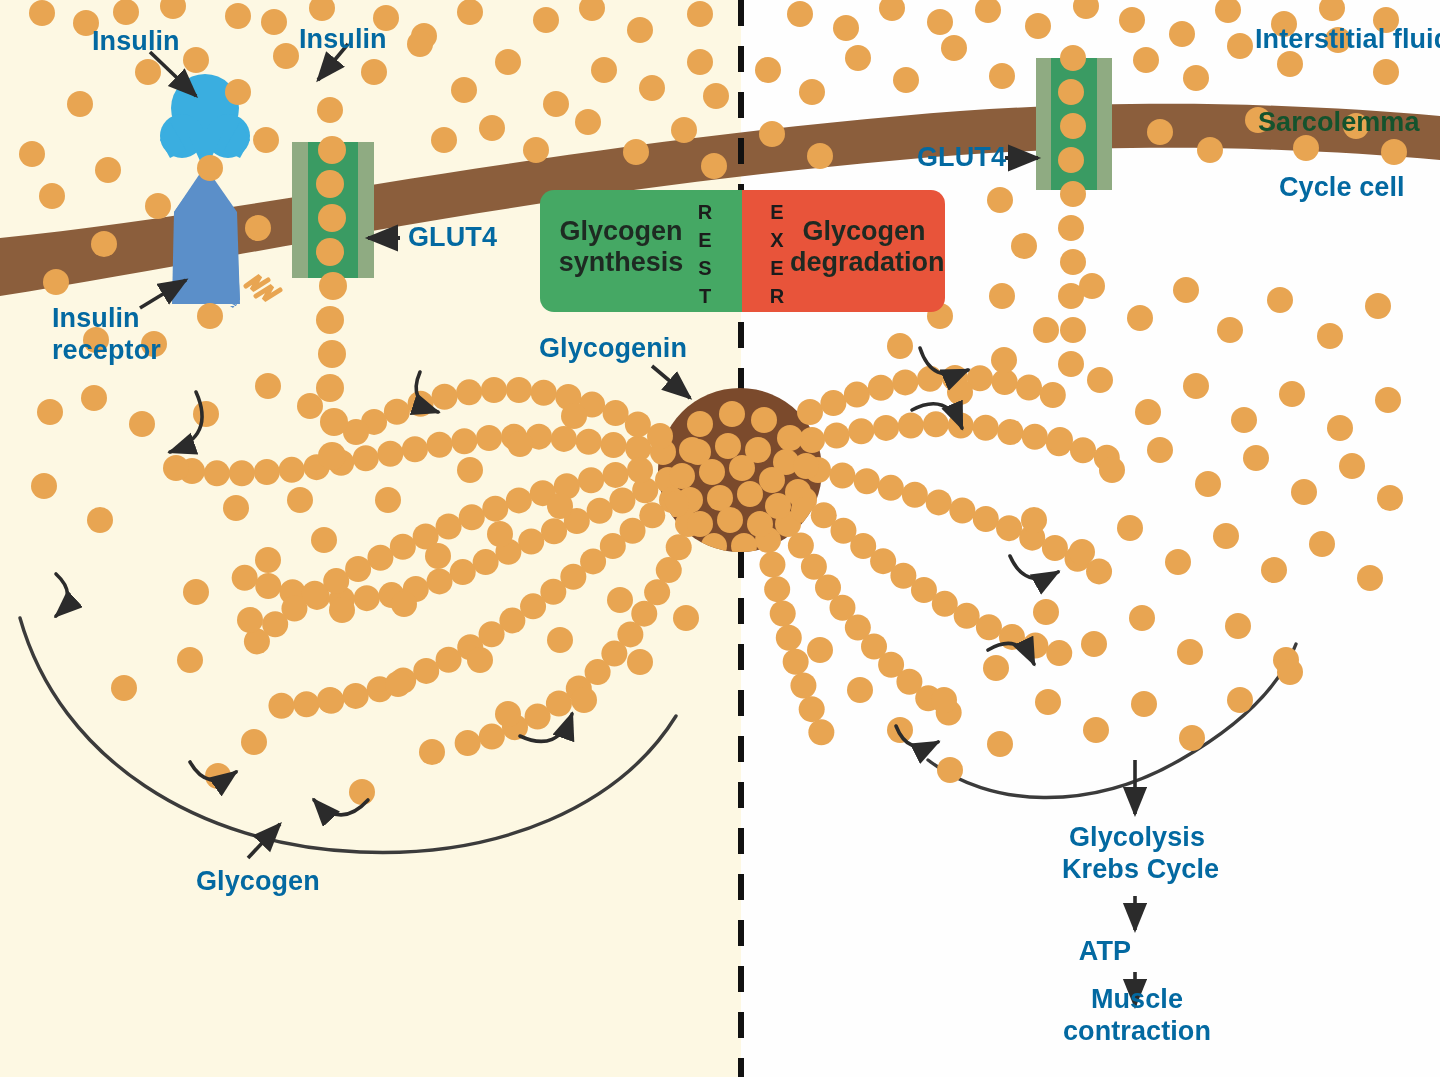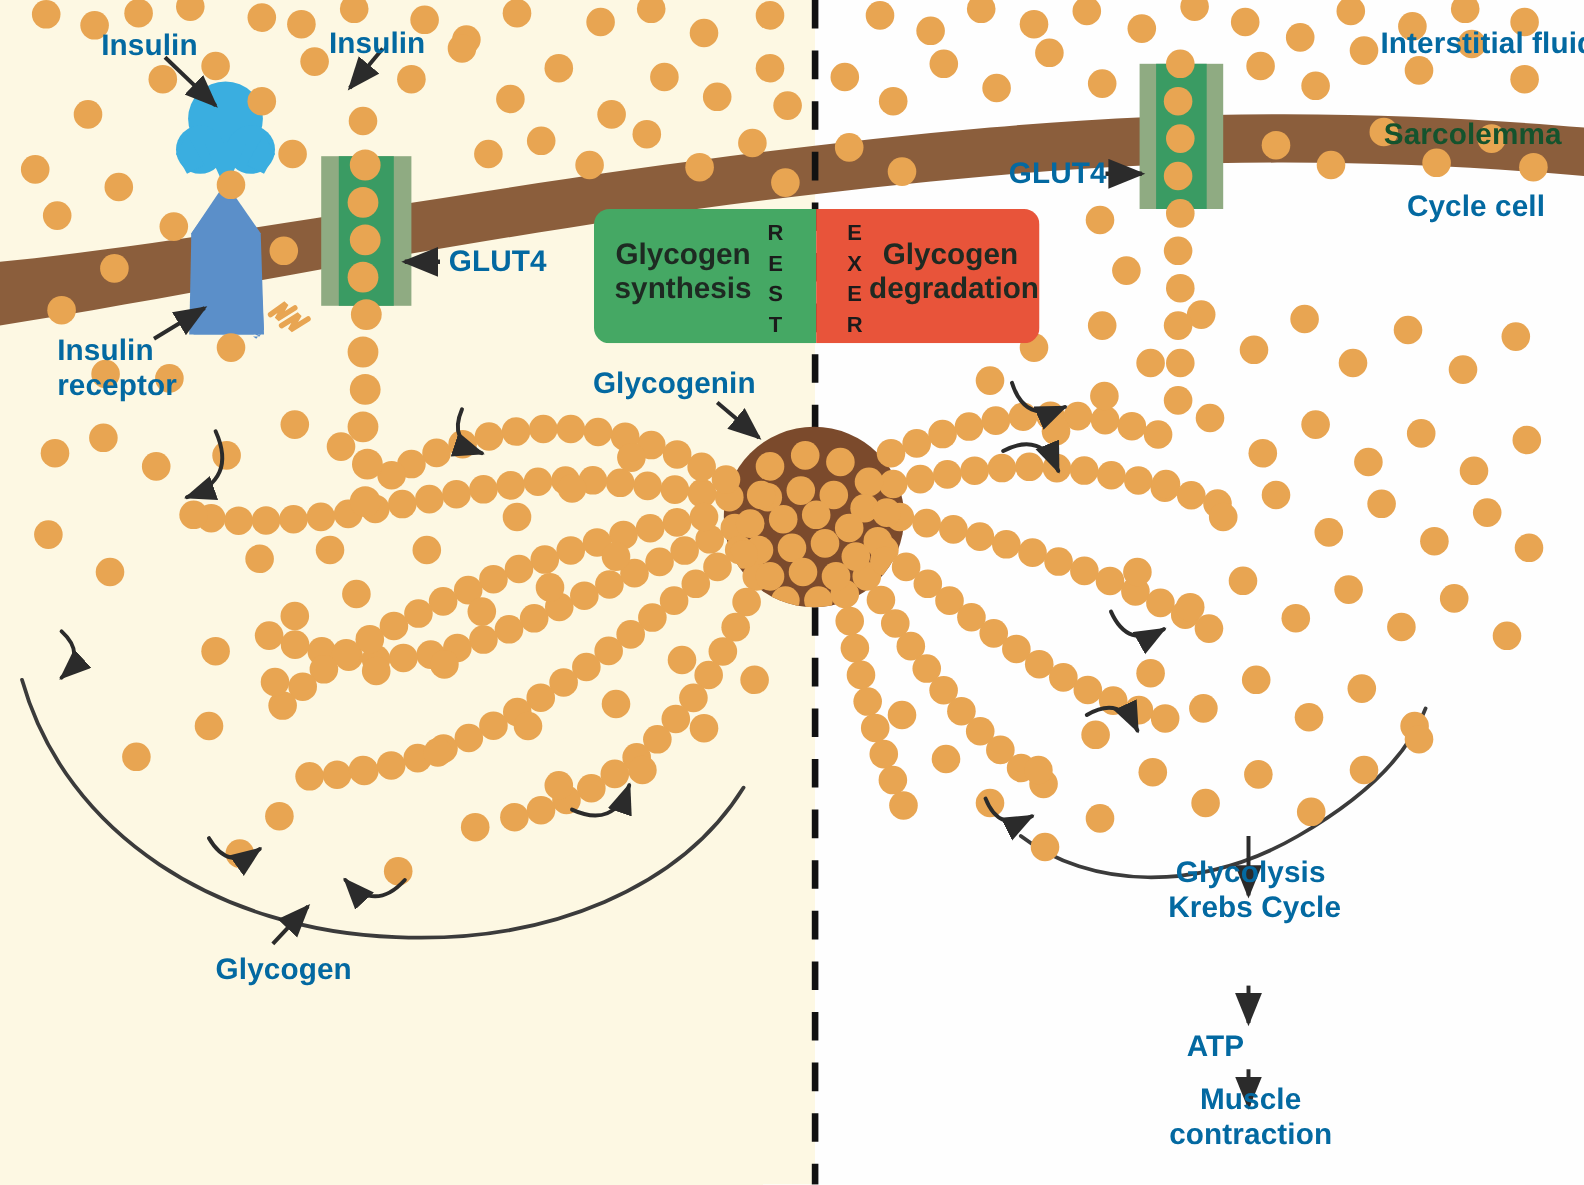--- a/index.html
+++ b/index.html
@@ -587,21 +587,21 @@
   <div class="lbl" style="left:1255px; top:24px; font-size:27px;">Interstitial fluid</div>
 
   <div class="lbl lbl-white" style="left:1258px; top:107px; font-size:27px;">Sarcolemma</div>
 
   <div class="lbl" style="left:1279px; top:172px; font-size:27px;">Cycle cell</div>
 
   <div class="lbl" style="left:539px; top:333px; font-size:27px;">Glycogenin</div>
 
   <div class="lbl" style="left:196px; top:866px; font-size:27px;">Glycogen</div>
 
-  <div class="lbl" style="left:1062px; top:778px; font-size:27px; text-align:center; width:150px;">Glycolysis
+  <div class="lbl" style="left:1062px; top:822px; font-size:27px; text-align:center; width:150px;">Glycolysis
 Krebs Cycle</div>
 
   <div class="lbl" style="left:1030px; top:936px; font-size:27px; text-align:center; width:150px;">ATP</div>
 
   <div class="lbl" style="left:1062px; top:984px; font-size:27px; text-align:center; width:150px;">Muscle
 contraction</div>
 
   <div class="legend-text" style="left:552px; top:216px; width:138px; font-size:27px;">Glycogen
 synthesis</div>
 

